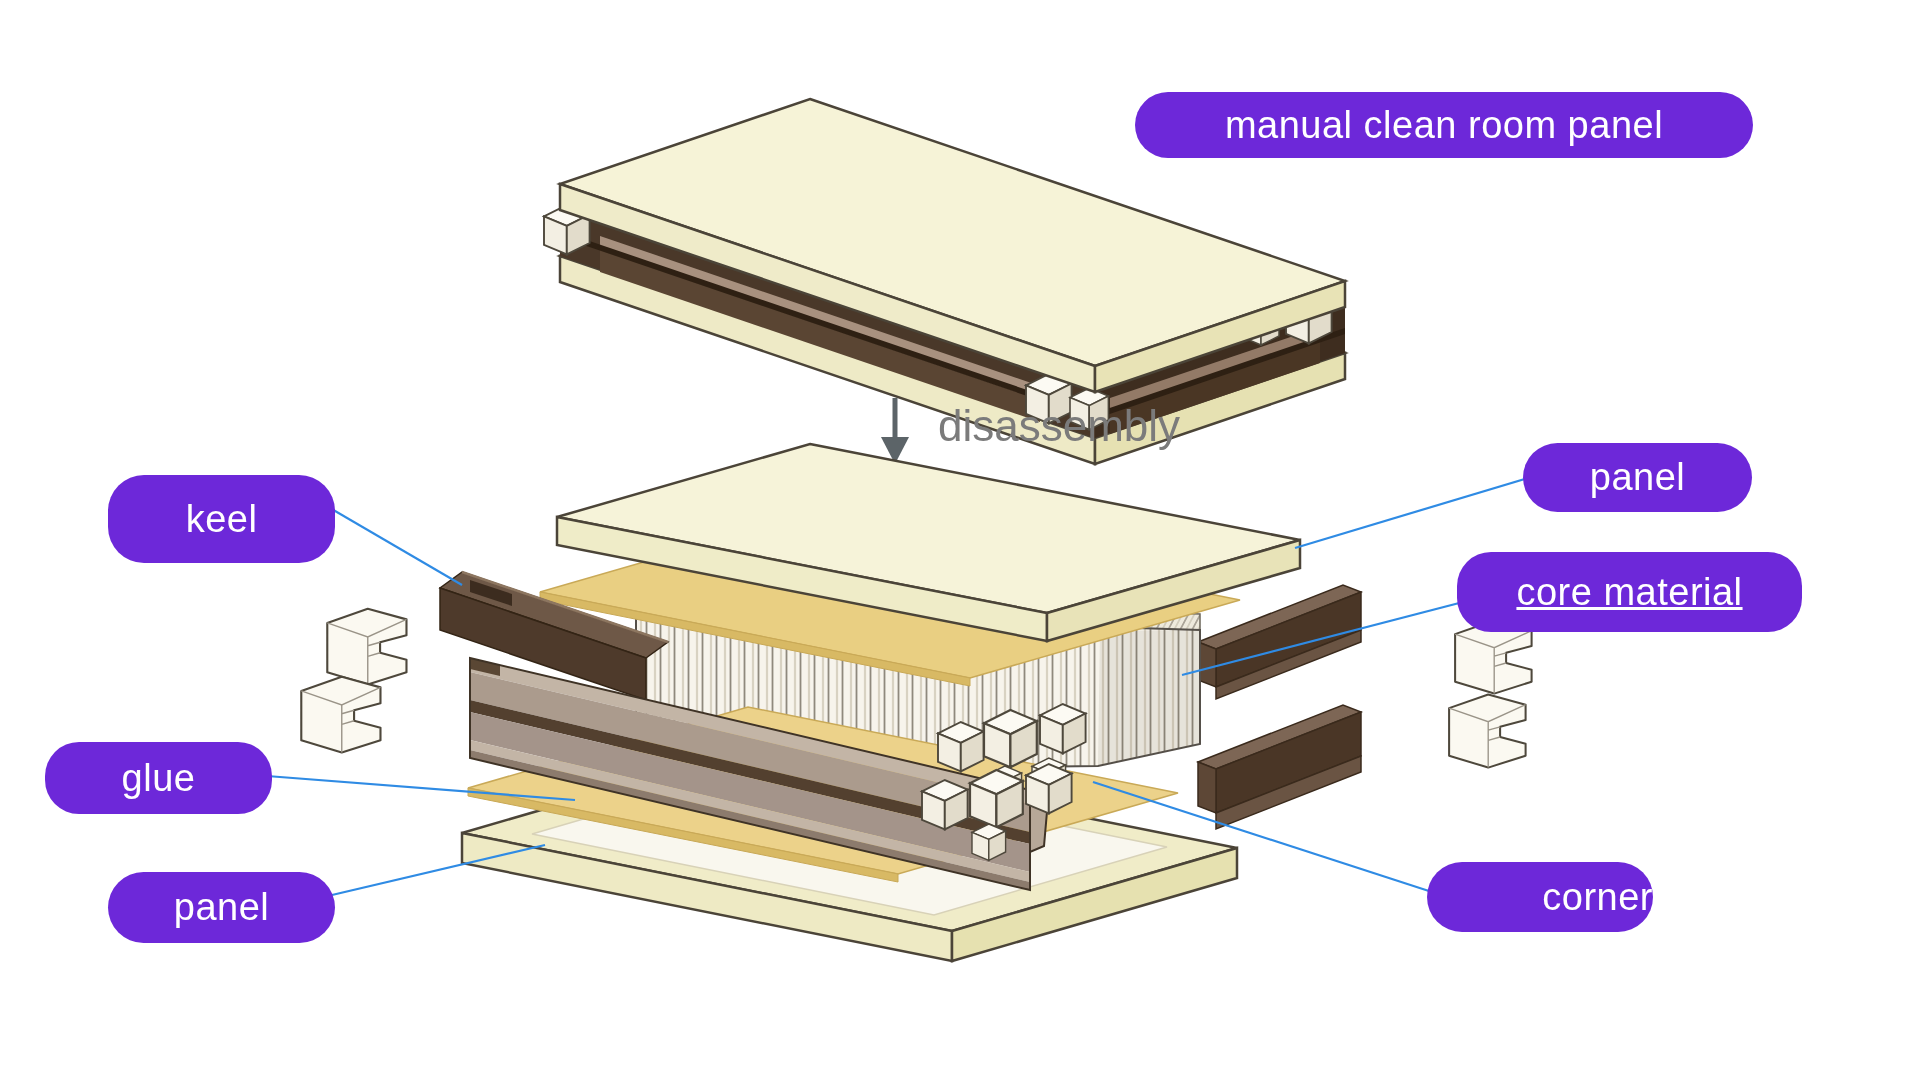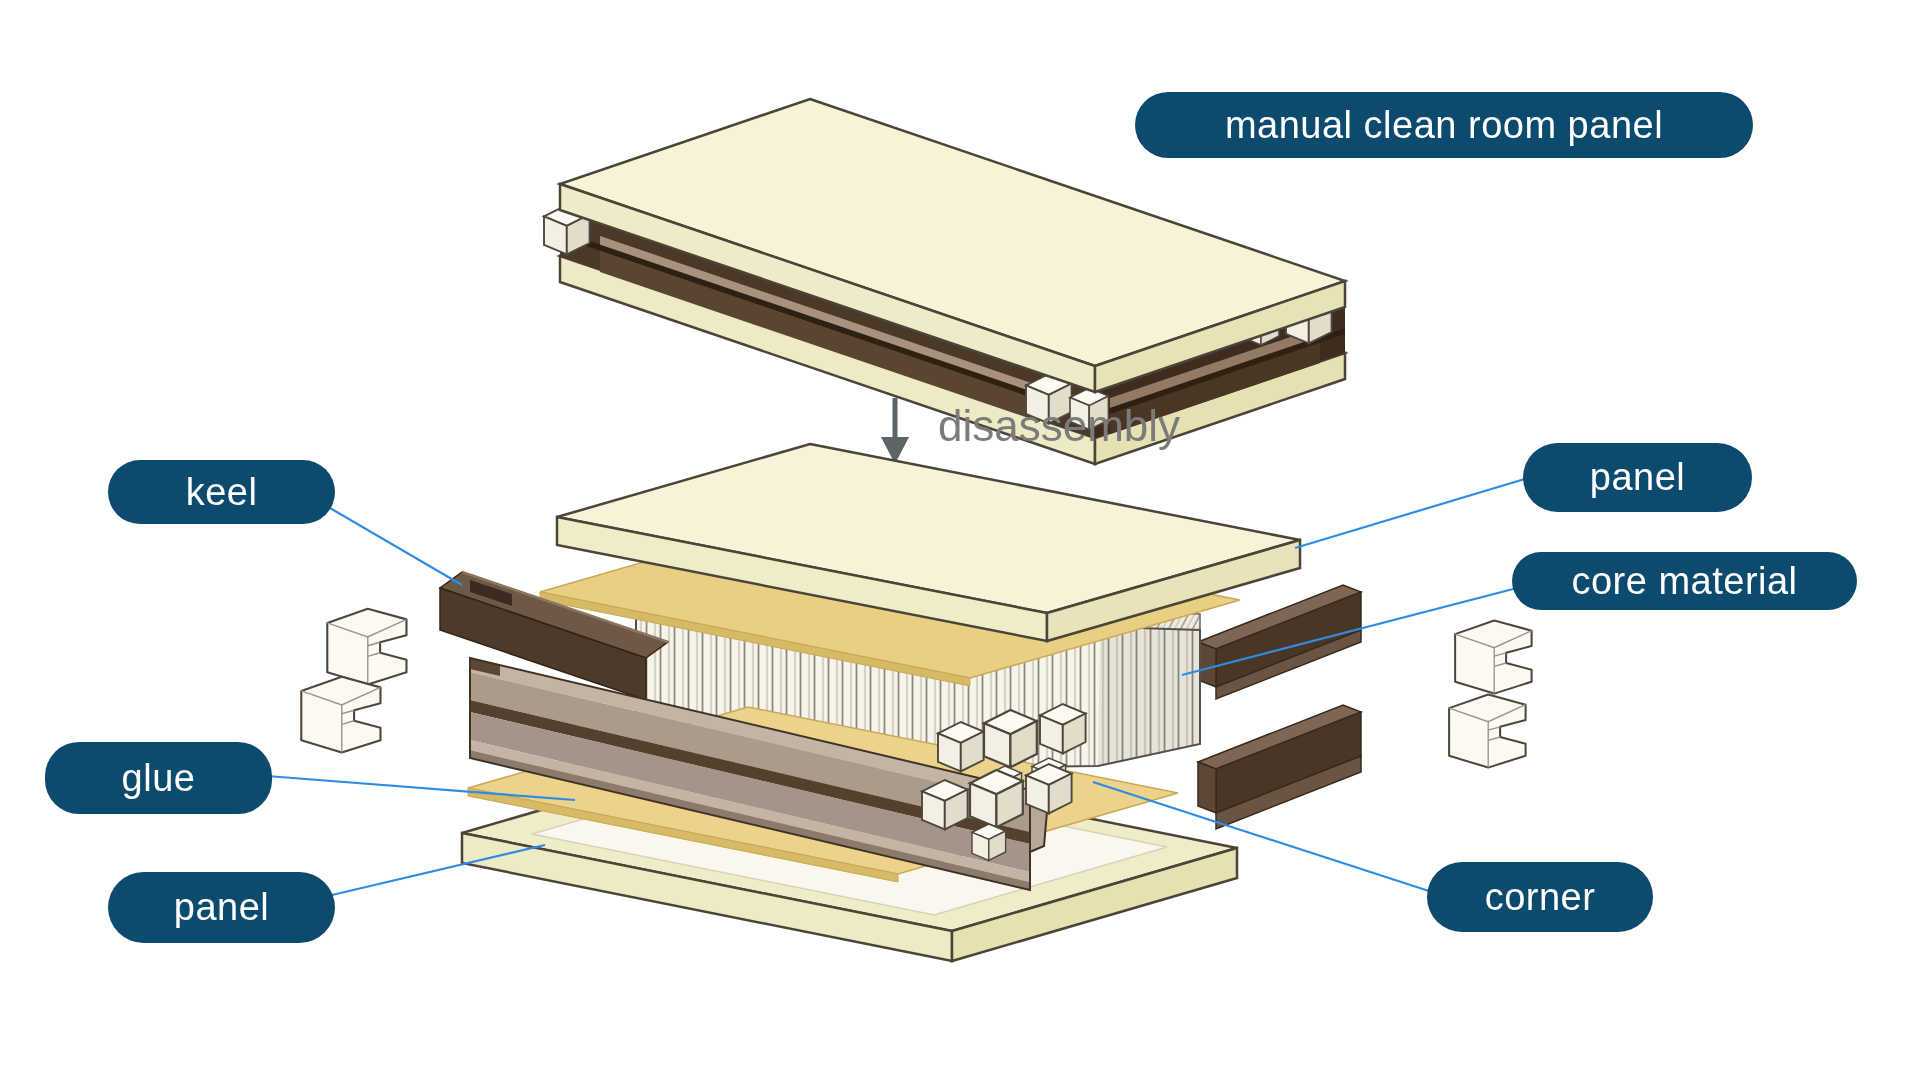--- a/index.html
+++ b/index.html
@@ -2,21 +2,21 @@
 <html><head>
 <meta charset="utf-8">
 <style>
   html,body { margin:0; padding:0; background:#ffffff; }
   .stage {
     position:relative; width:1920px; height:1080px; overflow:hidden;
     background:#ffffff; font-family:"Liberation Sans", sans-serif;
   }
   .stage svg { position:absolute; left:0; top:0; }
   .pill {
-    position:absolute; background:#0c4a6e; color:#ffffff;
+    position:absolute; background:#6d28d9; color:#ffffff;
     display:flex; align-items:center; justify-content:center;
     font-size:38px; letter-spacing:0.5px; white-space:nowrap;
   }
   .disassembly-text { font-size:44px; fill:#7b7b7b; font-family:"Liberation Sans", sans-serif; }
   polygon, path, line { shape-rendering:geometricPrecision; }
 </style>
 </head>
 <body>
 
 <div class="stage">
@@ -171,37 +171,37 @@
     <line x1="267" y1="776" x2="575" y2="800"></line>
     <line x1="332" y1="895" x2="545" y2="845"></line>
     <line x1="1432" y1="892" x2="1093" y2="782"></line>
   </g>
 </svg>
 
 <div class="pill" style="left:1135px; top:92px; width:618px; height:66px; border-radius:33px;">
   <span>manual clean room panel</span>
 </div>
 
-<div class="pill" style="left:108px; top:460px; width:227px; height:64px; border-radius:36px;">
+<div class="pill" style="left:108px; top:475px; width:227px; height:88px; border-radius:36px;">
   <span>keel</span>
 </div>
 
 <div class="pill" style="left:1523px; top:443px; width:229px; height:69px; border-radius:35px;">
   <span>panel</span>
 </div>
 
-<div class="pill" style="left:1512px; top:552px; width:345px; height:58px; border-radius:34px;">
+<div class="pill" style="left:1457px; top:552px; width:345px; height:80px; border-radius:34px;text-decoration:underline;">
   <span>core material</span>
 </div>
 
 <div class="pill" style="left:45px; top:742px; width:227px; height:72px; border-radius:34px;">
   <span>glue</span>
 </div>
 
 <div class="pill" style="left:108px; top:872px; width:227px; height:71px; border-radius:36px;">
   <span>panel</span>
 </div>
 
-<div class="pill" style="left:1427px; top:862px; width:226px; height:70px; border-radius:35px;">
+<div class="pill" style="left:1427px; top:862px; width:226px; height:70px; border-radius:35px;justify-content:flex-end;">
   <span>corner</span>
 </div>
 
 </div>
 
 </body></html>

